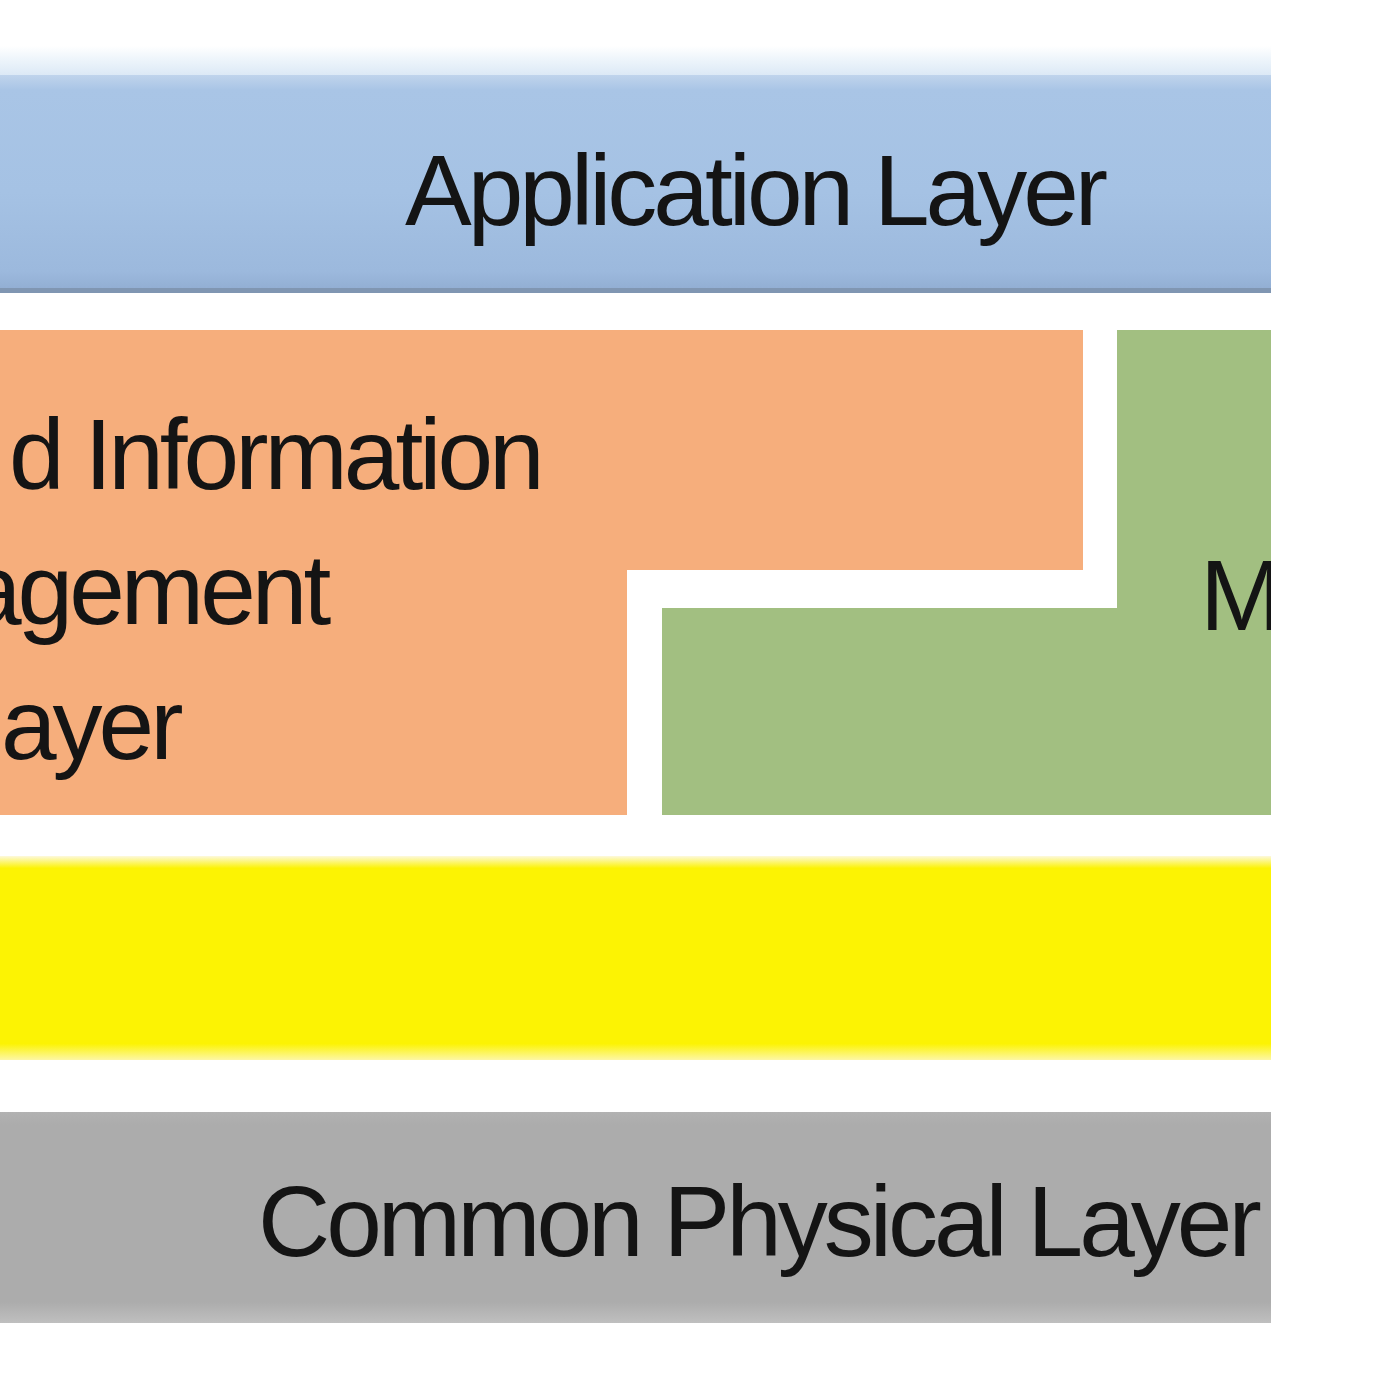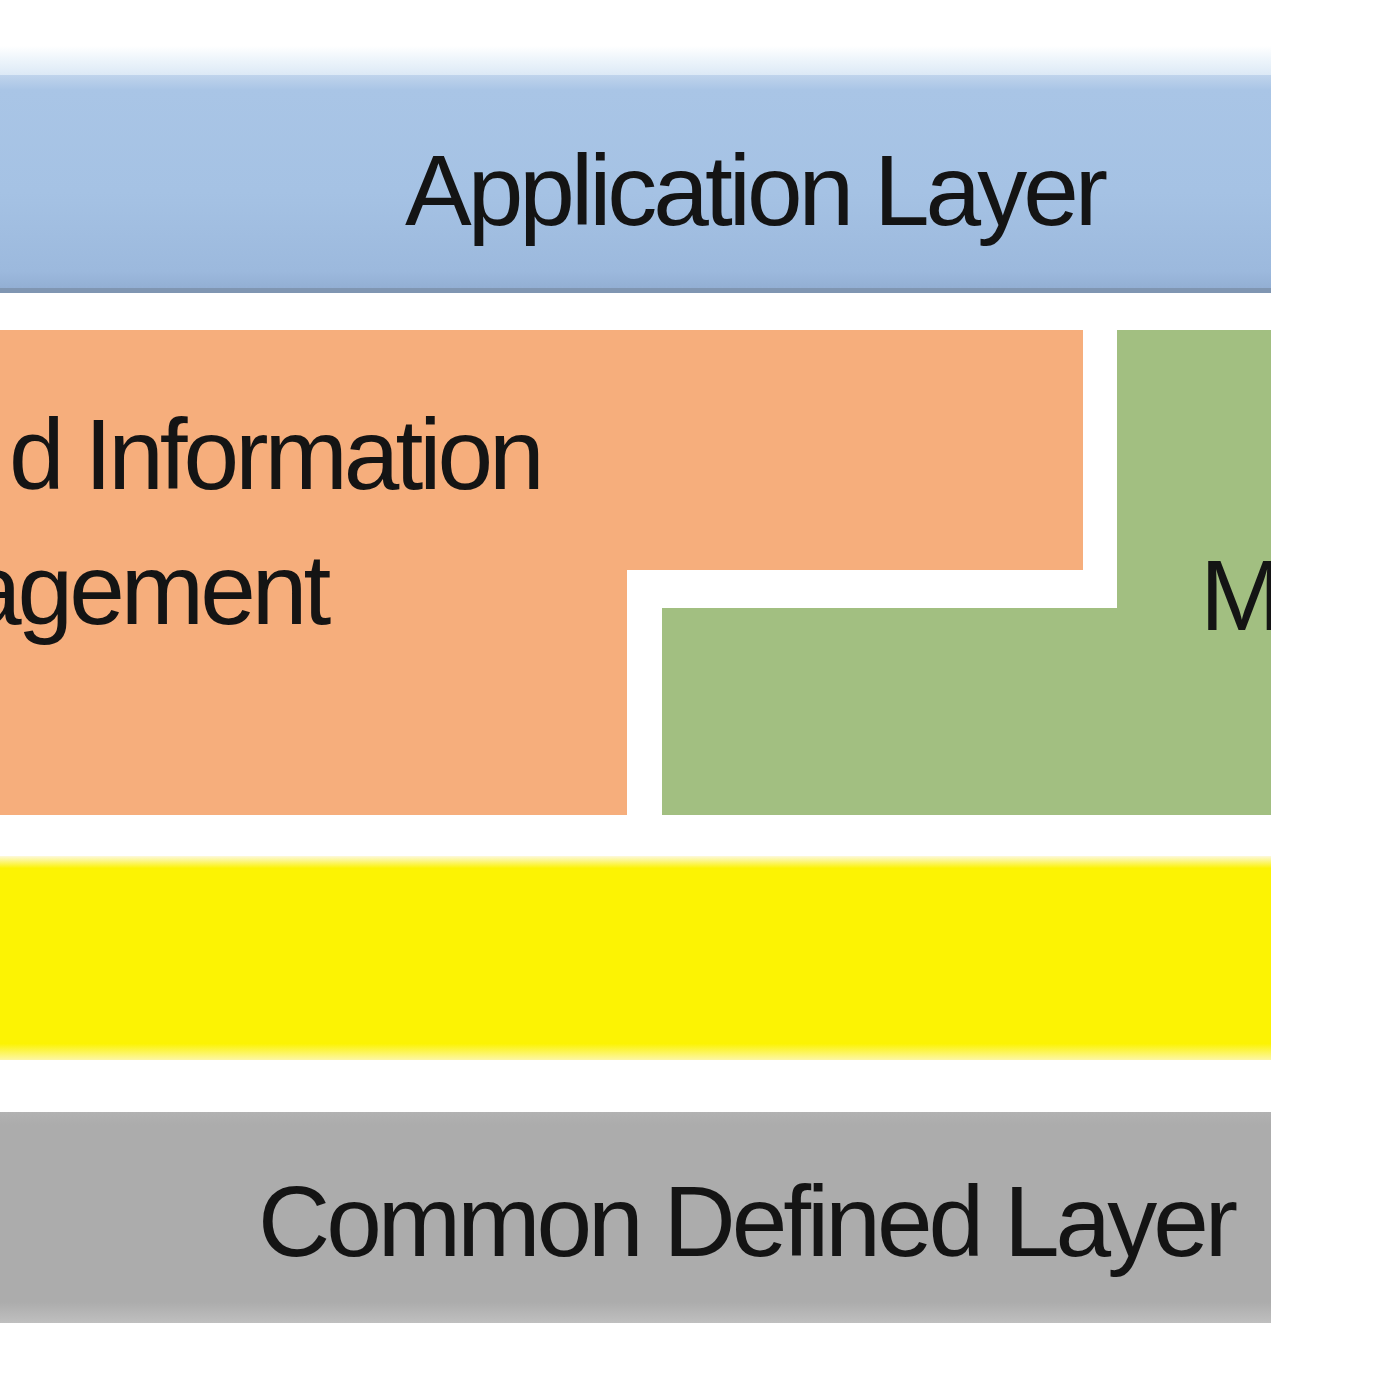--- a/index.html
+++ b/index.html
@@ -95,23 +95,24 @@
 
   <div id="blue-fade" class="band"></div>
 
   <div id="band-application" class="band"></div>
   <div class="label" id="label-application">Application Layer</div>
 
   <div id="block-orange-top" class="block" style="background-color: rgb(246, 174, 124);"></div>
   <div id="block-orange-bottom" class="block" style="background-color: rgb(246, 174, 124);"></div>
   <div class="label" id="label-im-line1">d Information</div>
   <div class="label" id="label-im-line2">agement</div>
+  <div class="label" id="label-im-line3">ayer</div>
 
   <div id="block-green-main" class="block" style="background-color: rgb(162, 191, 129);"></div>
   <div id="block-green-ext" class="block" style="background-color: rgb(162, 191, 129);"></div>
   <div class="label" id="label-management">Mana</div>
 
   <div id="band-sdi" class="band"></div>
 
   <div id="band-physical" class="band"></div>
-  <div class="label" id="label-physical">Common Defined Layer</div>
+  <div class="label" id="label-physical">Common Physical Layer</div>
 
 </div>
 
 </body></html>

